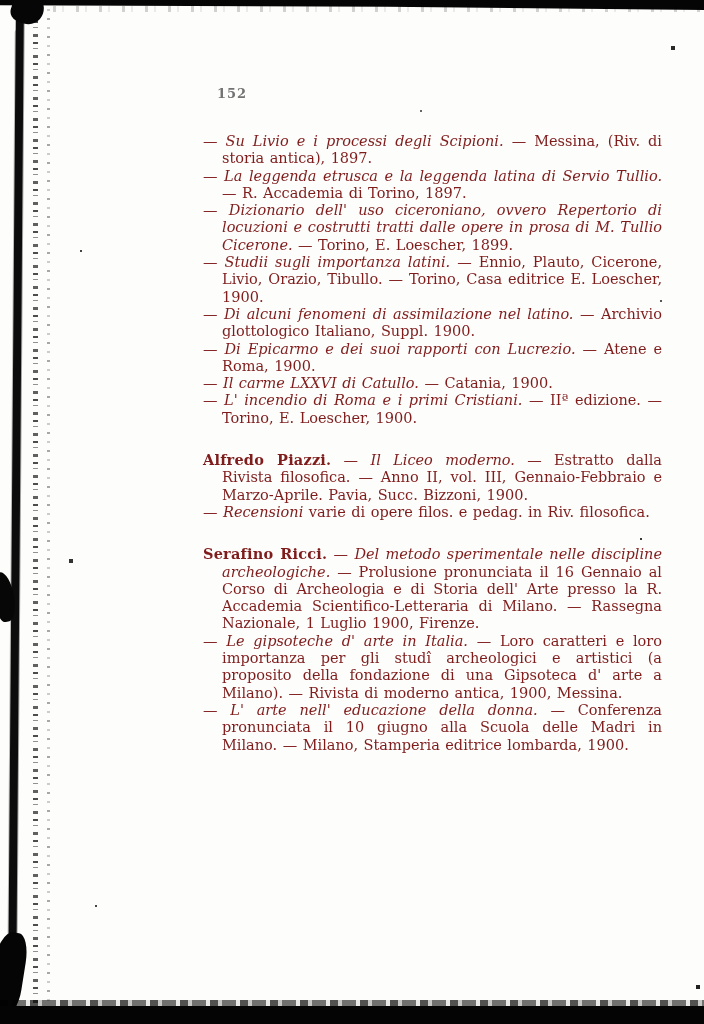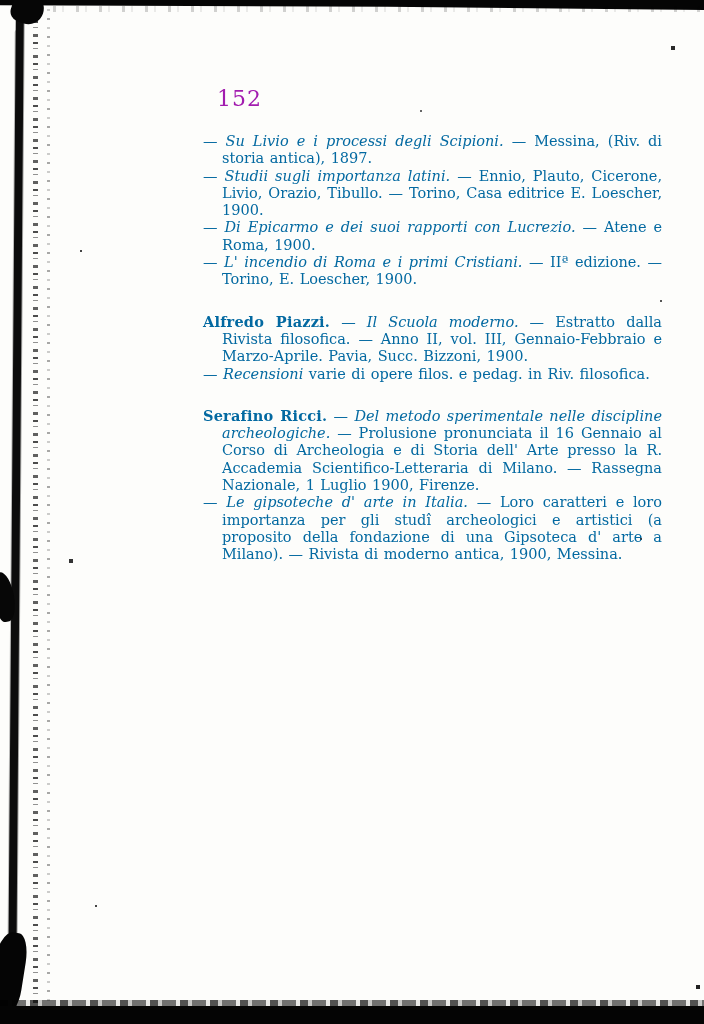--- a/index.html
+++ b/index.html
@@ -89,26 +89,26 @@
       660px 300px 0 0 #555,
       80px 250px 0 0 #444,
       70px 560px 0 1px #333,
       95px 905px 0 0 #444,
       420px 110px 0 0 #666;
   }
 
   
   .page-number {
     position: absolute; left: 217px; top: 86px;
-    font-size: 22px; font-weight: normal;
-    letter-spacing: 1px; color: #a21caf;
+    font-size: 13px; font-weight: bold;
+    letter-spacing: 1px; color: #737373;
   }
   .content {
     position: absolute; left: 203px; top: 133px; width: 459px;
-    color: #0369a1;
+    color: #7f1d1d;
   }
   .entry {
     font-size: 14.5px;
     line-height: 17.3px;
     text-align: justify;
     padding-left: 19px;
     text-indent: -19px;
     word-spacing: 0.06em;
   }
   .entry.gap { margin-top: 24px; }
@@ -131,22 +131,27 @@
   <div class="artifact blob-bottom-left"></div>
   <div class="artifact bottom-edge-noise"></div>
   <div class="artifact bottom-edge"></div>
   <div class="artifact specks"></div>
 
   <div class="page-number">152</div>
 
   <div class="content">
 
   <div class="entry"><span class="roman">— </span><span class="italic">Su Livio e i processi degli Scipioni.</span><span class="roman"> — Messina, (Riv. di storia antica), 1897.</span></div>
+      <div class="entry"><span class="roman">— </span><span class="italic">La leggenda etrusca e la leggenda latina di Servio Tullio.</span><span class="roman"> — R. Accademia di Torino, 1897.</span></div>
+      <div class="entry"><span class="roman">— </span><span class="italic">Dizionario dell' uso ciceroniano, ovvero Repertorio di locuzioni e costrutti tratti dalle opere in prosa di M. Tullio Cicerone.</span><span class="roman"> — Torino, E. Loescher, 1899.</span></div>
       <div class="entry"><span class="roman">— </span><span class="italic">Studii sugli importanza latini.</span><span class="roman"> — Ennio, Plauto, Cicerone, Livio, Orazio, Tibullo. — Torino, Casa editrice E. Loescher, 1900.</span></div>
+      <div class="entry"><span class="roman">— </span><span class="italic">Di alcuni fenomeni di assimilazione nel latino.</span><span class="roman"> — Archivio glottologico Italiano, Suppl. 1900.</span></div>
       <div class="entry"><span class="roman">— </span><span class="italic">Di Epicarmo e dei suoi rapporti con Lucrezio.</span><span class="roman"> — Atene e Roma, 1900.</span></div>
+      <div class="entry"><span class="roman">— </span><span class="italic">Il carme LXXVI di Catullo.</span><span class="roman"> — Catania, 1900.</span></div>
       <div class="entry"><span class="roman">— </span><span class="italic">L' incendio di Roma e i primi Cristiani.</span><span class="roman"> — IIª edizione. — Torino, E. Loescher, 1900.</span></div>
-      <div class="entry gap"><span class="bold">Alfredo Piazzi.</span><span class="roman"> — </span><span class="italic">Il Scuola moderno.</span><span class="roman"> — Estratto dalla Rivista filosofica. — Anno II, vol. III, Gennaio-Febbraio e Marzo-Aprile. Pavia, Succ. Bizzoni, 1900.</span></div>
+      <div class="entry gap"><span class="bold">Alfredo Piazzi.</span><span class="roman"> — </span><span class="italic">Il Liceo moderno.</span><span class="roman"> — Estratto dalla Rivista filosofica. — Anno II, vol. III, Gennaio-Febbraio e Marzo-Aprile. Pavia, Succ. Bizzoni, 1900.</span></div>
       <div class="entry"><span class="roman">— </span><span class="italic">Recensioni</span><span class="roman"> varie di opere filos. e pedag. in Riv. filosofica.</span></div>
       <div class="entry gap"><span class="bold">Serafino Ricci.</span><span class="roman"> — </span><span class="italic">Del metodo sperimentale nelle discipline archeologiche.</span><span class="roman"> — Prolusione pronunciata il 16 Gennaio al Corso di Archeologia e di Storia dell' Arte presso la R. Accademia Scientifico-Letteraria di Milano. — Rassegna Nazionale, 1 Luglio 1900, Firenze.</span></div>
       <div class="entry"><span class="roman">— </span><span class="italic">Le gipsoteche d' arte in Italia.</span><span class="roman"> — Loro caratteri e loro importanza per gli studî archeologici e artistici (a proposito della fondazione di una Gipsoteca d' arte a Milano). — Rivista di moderno antica, 1900, Messina.</span></div>
+      <div class="entry"><span class="roman">— </span><span class="italic">L' arte nell' educazione della donna.</span><span class="roman"> — Conferenza pronunciata il 10 giugno alla Scuola delle Madri in Milano. — Milano, Stamperia editrice lombarda, 1900.</span></div>
     </div>
 
 </div>
 
 </body></html>

